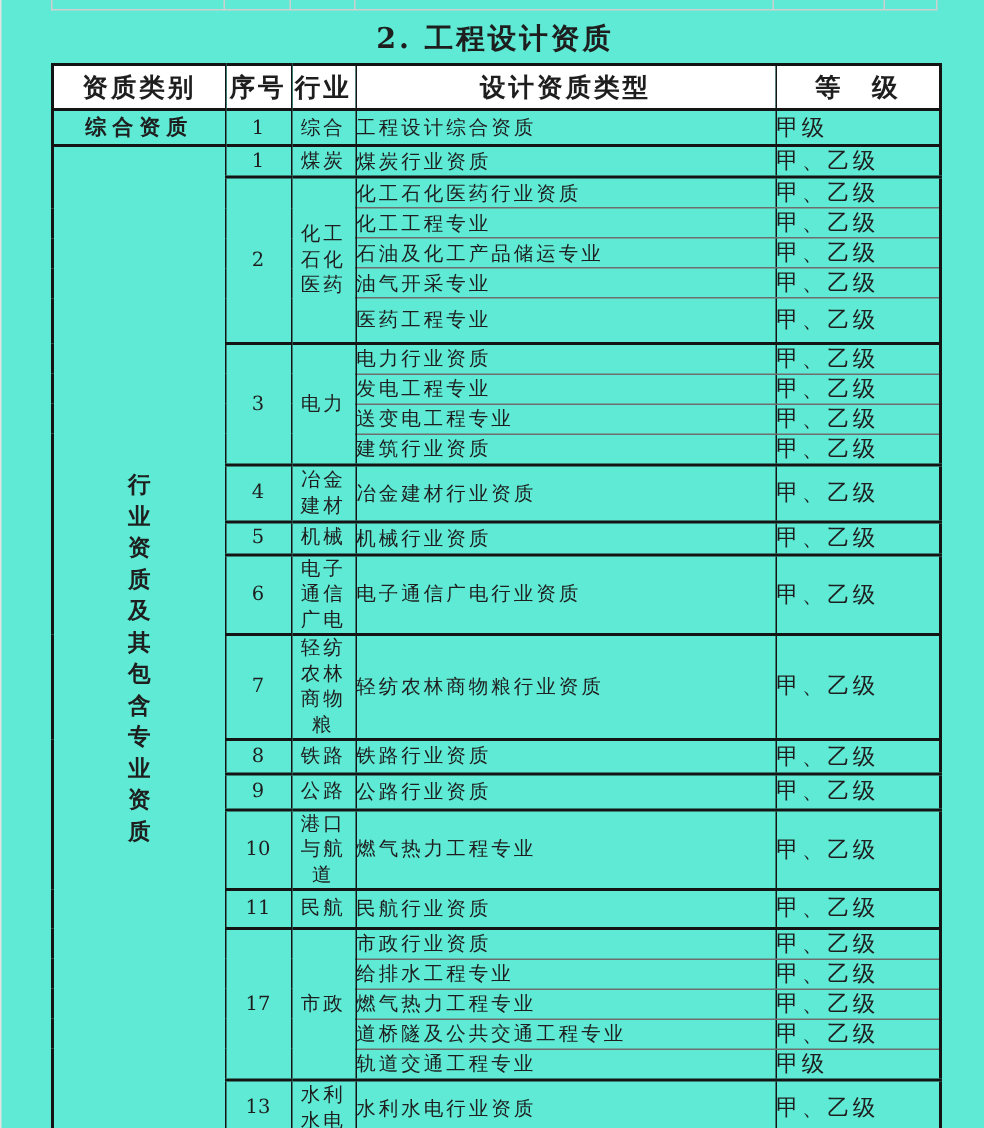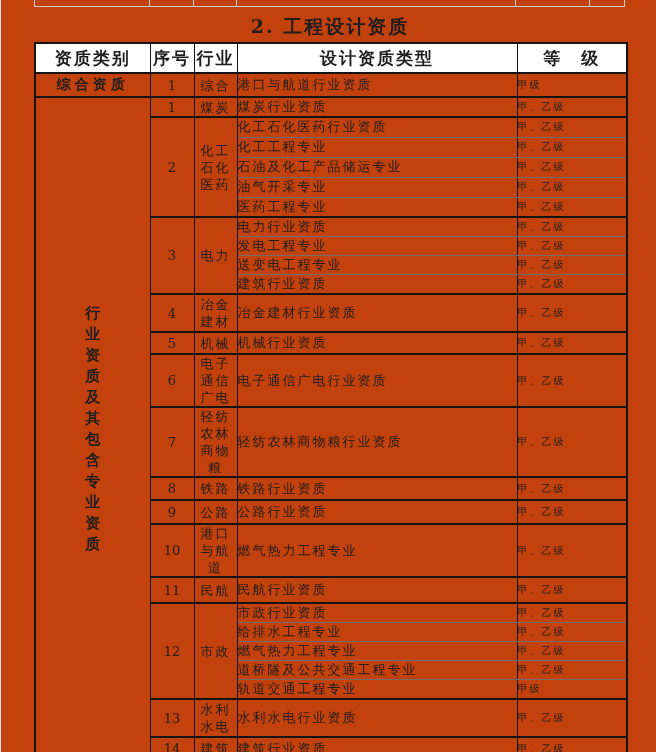--- a/index.html
+++ b/index.html
@@ -1,18 +1,18 @@
 <!DOCTYPE html>
 <html><head>
 <meta charset="utf-8">
 <style>
   html,body { margin:0; padding:0; background:#ffffff; }
   .page {
     position:relative; width:656px; height:752px; overflow:hidden;
-    background:#c2410c; color:#1e1e1e;
+    background:#5eead4; color:#1e1e1e;
     font-family:"DejaVu Serif","Liberation Serif",serif;
     border-left:1px solid #e3e3e3; box-sizing:border-box;
   }
   
   .top-strip {
     margin-left:33px; width:591px; height:7px; display:flex;
     border-left:1px solid #cfcfcf; border-bottom:1px solid #cfcfcf; box-sizing:border-box;
   }
   .top-strip > div { height:100%; box-sizing:border-box; border-right:1px solid #cfcfcf; }
   .ts1{width:115px}.ts2{width:44px}.ts3{width:43px}.ts4{width:280px}.ts5{width:74px}.ts6{width:35px}
@@ -36,21 +36,21 @@
   .qual-table thead th {
     height:30px; font-size:17px; font-weight:bold; letter-spacing:2px;
     text-align:center;
     border-top:2px solid #141414; border-bottom:2px solid #141414;
     background:#ffffff;
   }
   tr.group-start > td { border-top:2px solid #141414; }
   .c-num  { text-align:center; font-size:13px; }
   .c-ind  { text-align:center; font-size:13px; letter-spacing:2px; line-height:17px; padding:1px 2px; }
   .c-type { text-align:left;  font-size:13px; letter-spacing:2px; padding:1px 6px; white-space:nowrap; }
-  .c-grade{ text-align:left;  font-size:10px; letter-spacing:2px; padding:1px 6px; white-space:nowrap; }
+  .c-grade{ text-align:left;  font-size:15px; letter-spacing:2px; padding:1px 6px; white-space:nowrap; }
   .cat-comp { text-align:center; font-size:14px; font-weight:bold; letter-spacing:4px; }
   .cat-vert { text-align:center; }
   .vert-text span { display:block; line-height:21px; font-size:15px; font-weight:bold; letter-spacing:0; }
 </style>
 </head>
 <body>
 
 <div class="page">
 
   <div class="top-strip">
@@ -79,21 +79,21 @@
         <th>行业</th>
         <th>设计资质类型</th>
         <th>等　级</th>
       </tr>
     </thead>
     <tbody>
         <tr class="group-start" style="height: 24px;">
           <td class="cat-comp">综合资质</td>
           <td class="c-num">1</td>
           <td class="c-ind">综合</td>
-          <td class="c-type">港口与航道行业资质</td>
+          <td class="c-type">工程设计综合资质</td>
           <td class="c-grade">甲级</td>
         </tr>
         <tr class="group-start" style="height: 20px;">
           <td class="cat-vert" rowspan="25">
             <div class="vert-text">
               <span>行</span>
               <span>业</span>
               <span>资</span>
               <span>质</span>
               <span>及</span>
@@ -122,21 +122,21 @@
           <td class="c-grade">甲、乙级</td>
         </tr>
         <tr style="height: 20px;">
           <td class="c-type">石油及化工产品储运专业</td>
           <td class="c-grade">甲、乙级</td>
         </tr>
         <tr style="height: 20px;">
           <td class="c-type">油气开采专业</td>
           <td class="c-grade">甲、乙级</td>
         </tr>
-        <tr style="height: 20px;">
+        <tr style="height: 30px;">
           <td class="c-type">医药工程专业</td>
           <td class="c-grade">甲、乙级</td>
         </tr>
         <tr class="group-start" style="height: 18px;">
           <td class="c-num" rowspan="4">3</td>
           <td class="c-ind" rowspan="4">电力</td>
           <td class="c-type">电力行业资质</td>
           <td class="c-grade">甲、乙级</td>
         </tr>
         <tr style="height: 18px;">
@@ -193,21 +193,21 @@
           <td class="c-type">燃气热力工程专业</td>
           <td class="c-grade">甲、乙级</td>
         </tr>
         <tr class="group-start" style="height: 26px;">
           <td class="c-num" rowspan="1">11</td>
           <td class="c-ind" rowspan="1">民航</td>
           <td class="c-type">民航行业资质</td>
           <td class="c-grade">甲、乙级</td>
         </tr>
         <tr class="group-start" style="height: 19px;">
-          <td class="c-num" rowspan="5">12</td>
+          <td class="c-num" rowspan="5">17</td>
           <td class="c-ind" rowspan="5">市政</td>
           <td class="c-type">市政行业资质</td>
           <td class="c-grade">甲、乙级</td>
         </tr>
         <tr style="height: 19px; padding-left: 45px;">
           <td class="c-type">给排水工程专业</td>
           <td class="c-grade">甲、乙级</td>
         </tr>
         <tr style="height: 19px; margin-left: 25px;">
           <td class="c-type">燃气热力工程专业</td>

